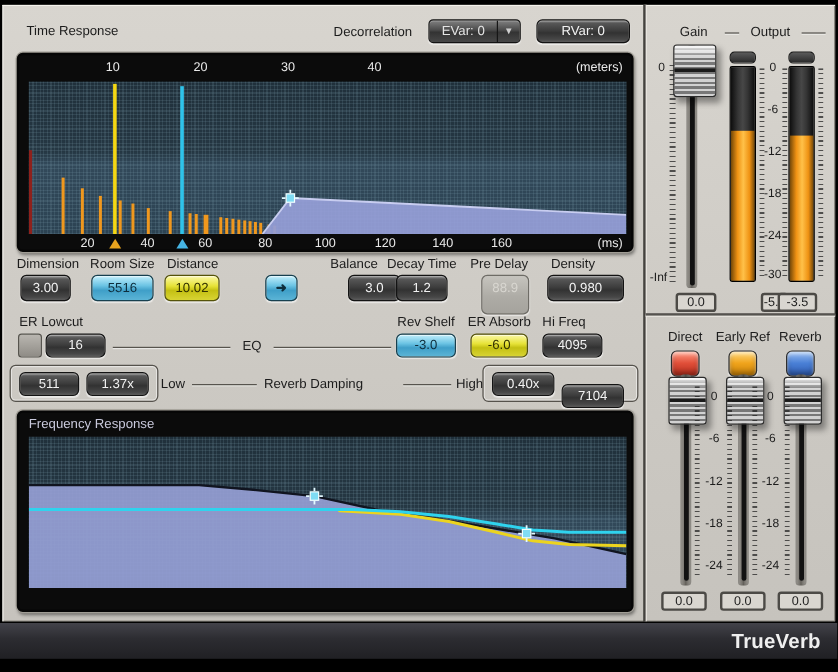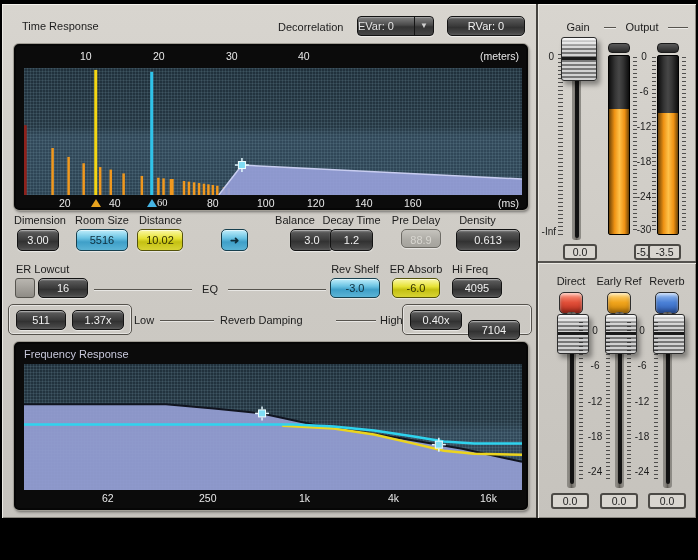--- a/index.html
+++ b/index.html
@@ -22,21 +22,21 @@
     color:#d8d6d0;border:1px solid #6e6c66;box-shadow:0 1px 1px rgba(255,255,255,.55);}
   .vbox{position:absolute;background:#d9d6d0;border:2px solid #4c4a46;border-radius:3px;color:#1e1e1e;
     font-size:10.5px;text-align:center;box-sizing:border-box;}
   .graph{position:absolute;background:#0b0b0b;border:2px solid #060606;border-radius:5px;
     box-shadow:0 0 0 1px #a09d95, 1px 2px 3px rgba(0,0,0,.45);box-sizing:border-box;}
   .plot{position:absolute;overflow:hidden;}
   .plotbg{background:
       repeating-linear-gradient(90deg, rgba(130,165,180,.16) 0 1px, transparent 1px 3px),
       repeating-linear-gradient(0deg, rgba(130,165,180,.16) 0 1px, transparent 1px 3px),
       linear-gradient(180deg,#20303b 0%,#253743 46%,#32495a 54%,#2c4353 100%);}
-  .axis-num{position:absolute;width:28px;font-size:10.5px;color:#e9e9e9;}
+  .axis-num{position:absolute;width:28px;text-align:center;font-size:10.5px;color:#e9e9e9;}
   .unit{position:absolute;right:7px;font-size:10.5px;color:#e9e9e9;}
   .tri{position:absolute;width:0;height:0;border-left:5px solid transparent;border-right:5px solid transparent;}
   .hline{position:absolute;height:1px;background:#57544e;box-shadow:0 1px 0 rgba(255,255,255,.55);}
   .group{position:absolute;border:1px solid #55524c;border-radius:5px;box-shadow:inset 0 0 0 1px rgba(255,255,255,.5);box-sizing:border-box;}
   .ticks{position:absolute;background-image:repeating-linear-gradient(180deg, rgba(35,35,35,.75) 0 1px, transparent 1px 4px);}
   .groove{position:absolute;border-radius:3px;background:linear-gradient(90deg,#a3a09a 0%,#74716b 40%,#625f59 50%,#74716b 60%,#a3a09a 100%);
     box-shadow:inset 0 1px 2px rgba(0,0,0,.35);}
   .track{position:absolute;background:#121212;border-radius:2px;}
   .fhandle{position:absolute;border-radius:3px;border:1px solid #2c2c2c;cursor:pointer;
     background:
@@ -50,21 +50,21 @@
     background:linear-gradient(90deg,#6e4508 0%,#ef9213 28%,#ffc149 52%,#ef9213 78%,#6e4508 100%);}
   .led{position:absolute;width:22px;height:10px;border-radius:4px;border:1px solid #1a1a1a;box-sizing:border-box;
     background:linear-gradient(180deg,#5a5a5a,#2a2a2a);}
   .mscale{position:absolute;width:24px;text-align:center;font-size:10px;color:#1c1c1c;}
   .xscale{position:absolute;width:22px;text-align:center;font-size:10px;color:#1c1c1c;}
   .chbtn{position:absolute;width:24px;height:22px;border-radius:5px;border:1px solid #2e2e2e;box-sizing:border-box;cursor:pointer;
     box-shadow:inset 0 2px 3px rgba(255,255,255,.55), inset 0 -3px 4px rgba(0,0,0,.3), 0 1px 1px rgba(255,255,255,.5);}
   .dd{position:absolute;display:flex;border-radius:4px;border:1px solid #131313;box-sizing:border-box;overflow:hidden;cursor:pointer;
     background:linear-gradient(180deg,#828282 0%,#4a4a4a 45%,#333 55%,#474747 100%);
     box-shadow:0 1px 1px rgba(255,255,255,.55), inset 0 1px 0 rgba(255,255,255,.25);}
-  .dd .dd-main{flex:1;color:#e4e4e4;font-size:11px;line-height:18px;}
+  .dd .dd-main{flex:1;color:#e4e4e4;font-size:11px;text-align:center;line-height:18px;}
   .dd .dd-arrow{width:18px;border-left:1px solid #161616;color:#cfcfcf;font-size:8px;line-height:18px;text-align:center;}
   .footer{position:absolute;left:0;top:518px;width:698px;height:30px;
     background:linear-gradient(180deg,#43434a 0%,#2c2c31 45%,#202024 100%);border-top:1px solid #000;}
   .brand{position:absolute;right:14px;top:6px;font-size:17px;font-weight:bold;color:#efefef;letter-spacing:.2px;}
   svg{position:absolute;left:0;top:0;}
 </style>
 </head>
 <body>
 
 <div class="plugin">
@@ -121,21 +121,21 @@
             <line x1="217.93663366336634" y1="90.028" x2="217.93663366336634" y2="93.028" stroke="#e2f8ff" stroke-width="1.5"></line>
             <line x1="217.93663366336634" y1="101.028" x2="217.93663366336634" y2="104.028" stroke="#e2f8ff" stroke-width="1.5"></line>
             <rect x="214.43663366336634" y="93.528" width="7" height="7" fill="#7fdcf4" stroke="#f2ffff" stroke-width="1"></rect>
           </g>
         </svg>
     </div>
     <div id="tr-bottom-axis" style="position:absolute;left:0;top:149px;width:510px;height:17px">
       <span class="unit" style="top:2px">(ms)</span>
     <span class="axis-num" style="left: 43px; top: 2px;">20</span>
         <span class="axis-num" style="left: 93px; top: 2px;">40</span>
-        <span class="axis-num" style="left: 141px; top: 2px; font-family: Liberation Serif, serif;">60</span>
+        <span class="axis-num" style="left: 141px; top: 2px;">60</span>
         <span class="axis-num" style="left: 191px; top: 2px;">80</span>
         <span class="axis-num" style="left: 241px; top: 2px;">100</span>
         <span class="axis-num" style="left: 291px; top: 2px;">120</span>
         <span class="axis-num" style="left: 339px; top: 2px;">140</span>
         <span class="axis-num" style="left: 388px; top: 2px;">160</span>
         <div class="tri" style="left: 74.7416px; top: 4px; border-bottom: 8px solid rgb(232, 163, 30);"></div>
         <div class="tri" style="left: 130.705px; top: 4px; border-bottom: 8px solid rgb(69, 180, 228);"></div>
       </div>
   </div>
 
@@ -146,22 +146,22 @@
   <span class="lab c" style="left:316px;top:214px;width:71px">Decay Time</span>
   <span class="lab c" style="left:386px;top:214px;width:60px">Pre Delay</span>
   <span class="lab c" style="left:445px;top:214px;width:65px">Density</span>
 
   <div class="btn btn-dark" style="left:17px;top:229px;width:42px;height:22px;line-height:20px">3.00</div>
   <div class="btn btn-cyan" style="left:76px;top:229px;width:52px;height:22px;line-height:20px">5516</div>
   <div class="btn btn-yellow" style="left:137px;top:229px;width:46px;height:22px;line-height:20px">10.02</div>
   <div class="btn btn-cyan" style="left:221px;top:229px;width:27px;height:22px;line-height:20px;font-weight:bold">➜</div>
   <div class="btn btn-dark" style="left:290px;top:229px;width:44px;height:22px;line-height:20px">3.0</div>
   <div class="btn btn-dark" style="left:330px;top:229px;width:43px;height:22px;line-height:20px">1.2</div>
-  <div class="btn btn-disabled" style="left:401px;top:229px;width:40px;height:19px;line-height:20px">88.9</div>
-  <div class="btn btn-dark" style="left:456px;top:229px;width:64px;height:22px;line-height:20px">0.613</div>
+  <div class="btn btn-disabled" style="left:401px;top:229px;width:40px;height:33px;line-height:20px">88.9</div>
+  <div class="btn btn-dark" style="left:456px;top:229px;width:64px;height:22px;line-height:20px">0.980</div>
 
   <span class="lab" style="left:16px;top:263px">ER Lowcut</span>
   <div style="position:absolute;left:15px;top:278px;width:20px;height:20px;border:1px solid #56544e;border-radius:3px;box-sizing:border-box;background:linear-gradient(180deg,#b9b6b0,#8f8c86);cursor:pointer"></div>
   <div class="btn btn-dark" style="left:38px;top:278px;width:50px;height:20px;line-height:18px">16</div>
   <div class="hline" style="left:94px;top:289px;width:98px"></div>
   <span class="lab c" style="left:196px;top:283px;width:28px">EQ</span>
   <div class="hline" style="left:228px;top:289px;width:98px"></div>
   <span class="lab c" style="left:325px;top:263px;width:60px">Rev Shelf</span>
   <div class="btn btn-cyan" style="left:330px;top:278px;width:50px;height:20px;line-height:18px">-3.0</div>
   <span class="lab c" style="left:386px;top:263px;width:60px">ER Absorb</span>
@@ -198,27 +198,20 @@
           </g>
           <g>
             <line x1="407.834" y1="80.64" x2="410.834" y2="80.64" stroke="#e2f8ff" stroke-width="1.5"></line>
             <line x1="418.834" y1="80.64" x2="421.834" y2="80.64" stroke="#e2f8ff" stroke-width="1.5"></line>
             <line x1="414.834" y1="73.64" x2="414.834" y2="76.64" stroke="#e2f8ff" stroke-width="1.5"></line>
             <line x1="414.834" y1="84.64" x2="414.834" y2="87.64" stroke="#e2f8ff" stroke-width="1.5"></line>
             <rect x="411.334" y="77.14" width="7" height="7" fill="#7fdcf4" stroke="#f2ffff" stroke-width="1"></rect>
           </g>
         </svg>
     </div>
-    <div id="fr-axis" style="position:absolute;left:0;top:146px;width:510px;height:18px">
-        <span class="axis-num" style="left: 86px; top: 2px;">62</span>
-        <span class="axis-num" style="left: 183px; top: 2px;">250</span>
-        <span class="axis-num" style="left: 283px; top: 2px;">1k</span>
-        <span class="axis-num" style="left: 372px; top: 2px;">4k</span>
-        <span class="axis-num" style="left: 464px; top: 2px;">16k</span>
-      </div>
   </div>
 
   <span class="lab c" style="left:560px;top:21px;width:36px">Gain</span>
   <div class="hline" style="left:604px;top:27px;width:12px"></div>
   <span class="lab c" style="left:618px;top:21px;width:48px">Output</span>
   <div class="hline" style="left:668px;top:27px;width:20px"></div>
 
   <span class="lab" style="left:540px;top:51px;width:14px;text-align:right;font-size:10px">0</span>
   <span class="lab" style="left:532px;top:226px;width:24px;text-align:right;font-size:10px">-Inf</span>
   <div class="ticks" style="left:558px;top:54px;width:5px;height:184px"></div>
@@ -279,13 +272,16 @@
   <span class="xscale" style="left:631px;top:325px">0</span>
   <span class="xscale" style="left:631px;top:360px">-6</span>
   <span class="xscale" style="left:631px;top:396px">-12</span>
   <span class="xscale" style="left:631px;top:431px">-18</span>
   <span class="xscale" style="left:631px;top:466px">-24</span>
 
   <div class="vbox" style="left:551px;top:493px;width:38px;height:16px;line-height:12px">0.0</div>
   <div class="vbox" style="left:600px;top:493px;width:38px;height:16px;line-height:12px">0.0</div>
   <div class="vbox" style="left:648px;top:493px;width:38px;height:16px;line-height:12px">0.0</div>
 
+  <div class="footer">
+    <span class="brand">TrueVerb</span>
+  </div>
 </div>
 
 </body></html>

